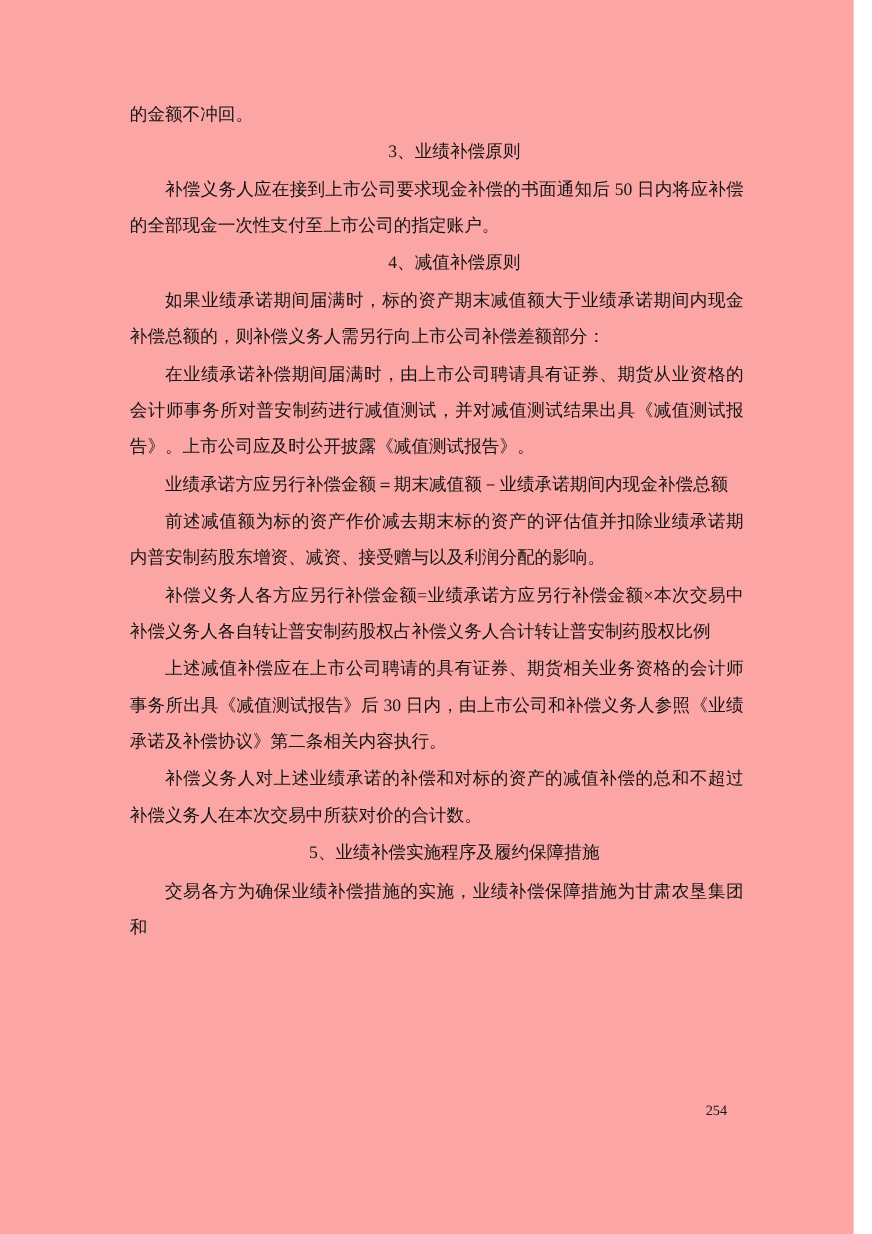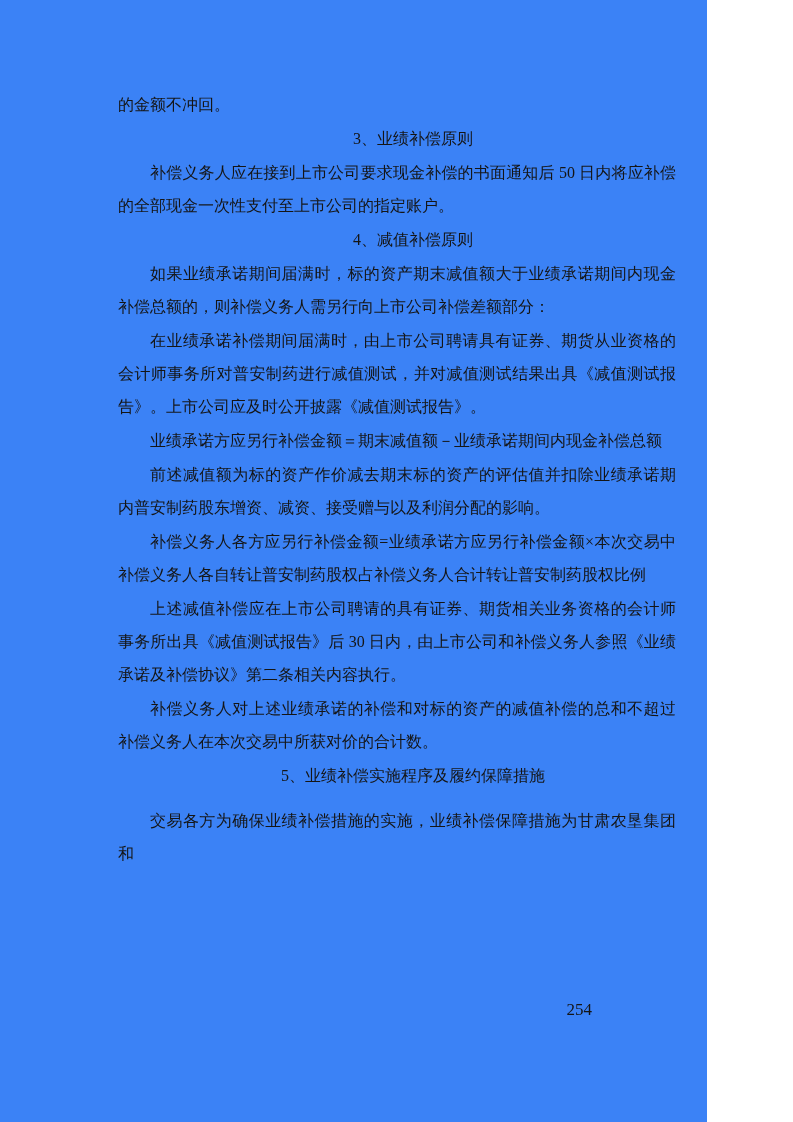--- a/index.html
+++ b/index.html
@@ -2,23 +2,23 @@
 <html lang="zh"><head>
 <meta charset="utf-8">
 <style>
   html, body {
     margin: 0;
     padding: 0;
     background: #ffffff;
   }
   .page {
     position: relative;
-    width: 707px;
+    width: 776px;
     height: 1122px;
-    background: #3b82f6;
+    background: #fca5a5;
     overflow: hidden;
     font-family: "Liberation Serif", "DejaVu Serif", serif;
     color: #151515;
   }
   .content {
     position: absolute;
     left: 118px;
     top: 87px;
     width: 558px;
     font-size: 16px;
@@ -33,27 +33,27 @@
   .content p.no-indent {
     text-indent: 0;
   }
   .content p.after-gap {
     margin-top: 10px;
   }
   .content p.heading {
     text-align: center;
   }
   .content p.last-para {
-    margin-top: 12px;
+    margin-top: 2px;
   }
   .footer-page-number {
     position: absolute;
     top: 1002px;
     right: 115px;
-    font-size: 17px;
+    font-size: 13px;
     line-height: 16px;
     color: #151515;
     text-align: right;
   }
 </style>
 </head>
 <body>
 
 <div class="page">
   <div class="content">

